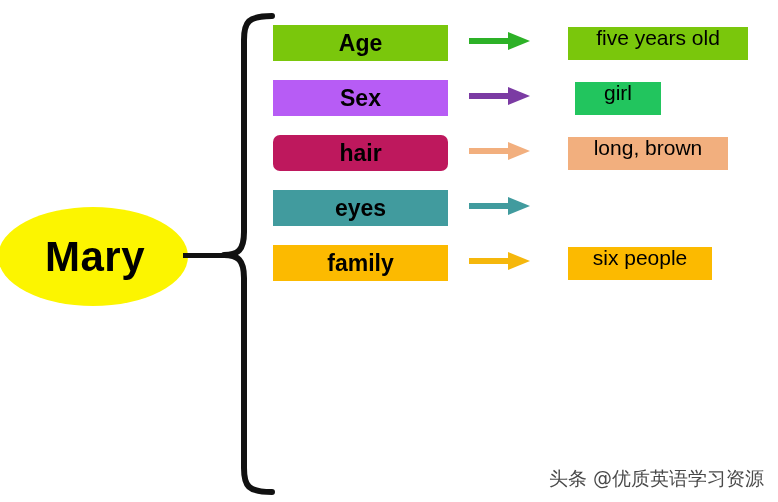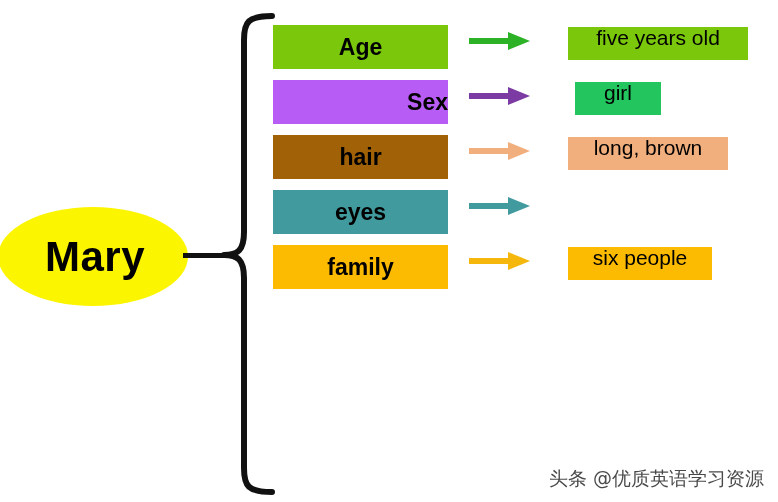--- a/index.html
+++ b/index.html
@@ -70,21 +70,21 @@
   .row {
     position: absolute;
     left: 0;
     width: 778px;
     height: 44px;
   }
   .key-box {
     position: absolute;
     left: 273px;
     width: 175px;
-    height: 44px;
+    height: 36px;
     display: flex;
     align-items: center;
     justify-content: center;
     box-sizing: border-box;
   }
   .key-text {
     font-size: 23px;
     font-weight: bold;
     color: #000000;
     line-height: 1;
@@ -170,36 +170,36 @@
         <line x1="1" y1="12" x2="44" y2="12" stroke-width="6" stroke-linecap="butt" stroke="#2DB127"></line>
         <polygon points="40,3 62,12 40,21" fill="#2DB127"></polygon>
       </svg>
     </div>
     <div class="val-box" style="background: rgb(122, 199, 12); width: 180px;">
       <span class="val-text">five years old</span>
     </div>
   </div>
 
   <div class="row" id="row-1">
-    <div class="key-box" style="background: rgb(183, 92, 245); justify-content: flex-end;">
+    <div class="key-box" style="background: rgb(183, 92, 245);">
       <span class="key-text">Sex</span>
     </div>
     <div class="arrow">
       <svg width="62" height="24" viewBox="0 0 62 24" xmlns="http://www.w3.org/2000/svg" aria-hidden="true">
         <line x1="1" y1="12" x2="44" y2="12" stroke-width="6" stroke-linecap="butt" stroke="#7B3BA3"></line>
         <polygon points="40,3 62,12 40,21" fill="#7B3BA3"></polygon>
       </svg>
     </div>
     <div class="val-box" style="background: #22c55e; width: 86px; margin-left: 7px;">
       <span class="val-text">girl</span>
     </div>
   </div>
 
   <div class="row" id="row-2">
-    <div class="key-box" style="background: #a16207;">
+    <div class="key-box" style="background: #be185d; border-radius: 7px;">
       <span class="key-text">hair</span>
     </div>
     <div class="arrow">
       <svg width="62" height="24" viewBox="0 0 62 24" xmlns="http://www.w3.org/2000/svg" aria-hidden="true">
         <line x1="1" y1="12" x2="44" y2="12" stroke-width="6" stroke-linecap="butt" stroke="#F2AF7E"></line>
         <polygon points="40,3 62,12 40,21" fill="#F2AF7E"></polygon>
       </svg>
     </div>
     <div class="val-box" style="background: rgb(242, 175, 126); width: 160px;">
       <span class="val-text">long, brown</span>

